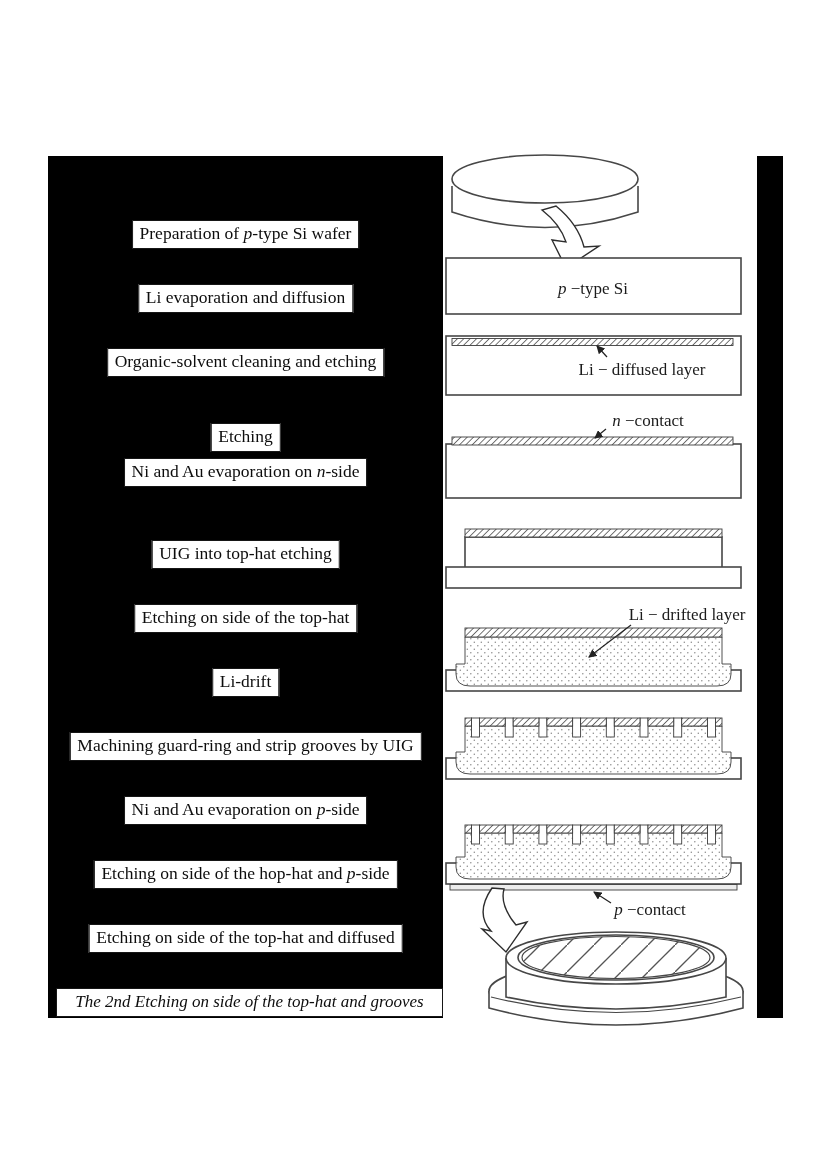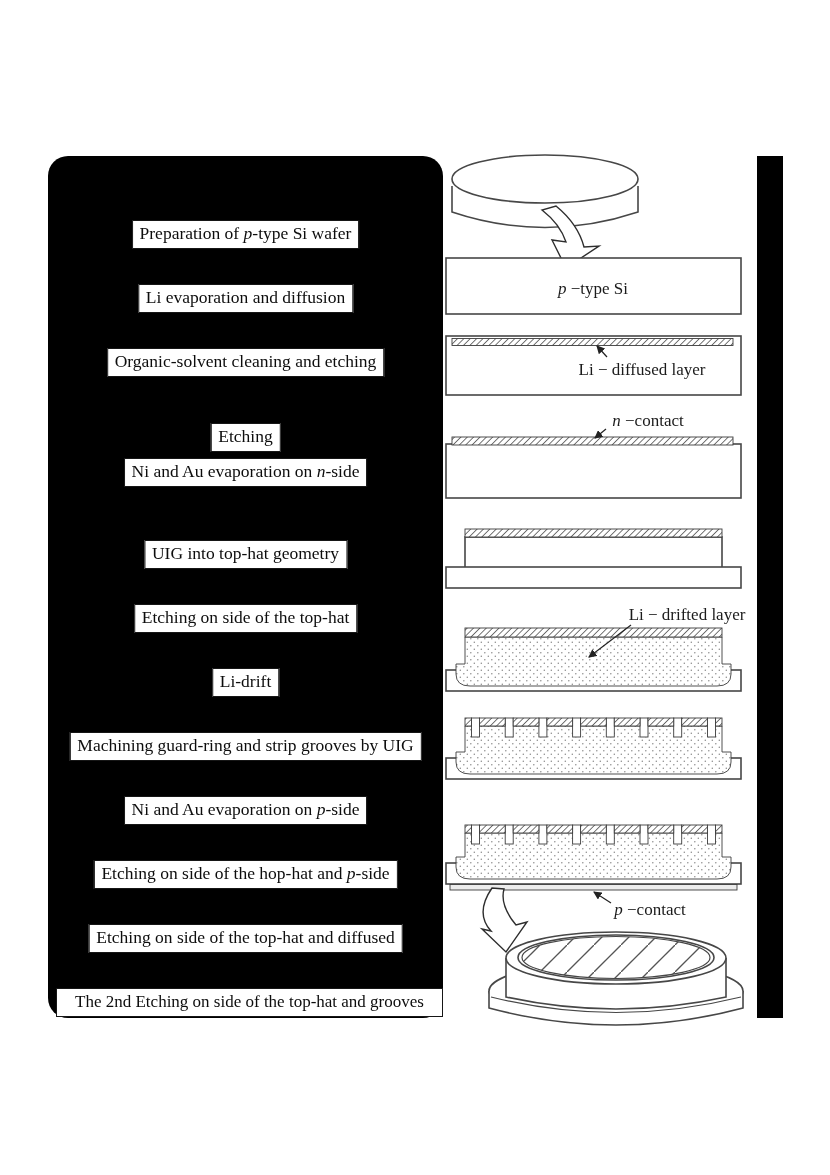--- a/index.html
+++ b/index.html
@@ -1,57 +1,57 @@
 <!DOCTYPE html>
 <html><head>
 <meta charset="utf-8">
 <style>
   html,body{margin:0;padding:0;background:#fff;}
   .page{position:relative;width:830px;height:1175px;background:#ffffff;
         font-family:"Liberation Serif",serif;overflow:hidden;}
-  .panel{position:absolute;left:48px;top:156px;width:395px;height:862px;background:#000;border-radius:20px;}
+  .panel{position:absolute;left:48px;top:156px;width:395px;height:862px;background:#000;}
   .rightbar{position:absolute;left:757px;top:156px;width:26px;height:862px;background:#000;}
   .step{position:absolute;left:50%;transform:translateX(-50%);
         background:#fff;border:1.5px solid #161616;box-sizing:border-box;
         height:29px;line-height:25px;padding:0 7px;font-size:17.5px;color:#0d0d0d;
         white-space:nowrap;text-align:center;}
   .step i{font-style:italic;}
   .step:nth-child(1){top:64px}
   .step:nth-child(2){top:128px}
   .step:nth-child(3){top:192px}
   .step:nth-child(4){top:267px}
   .step:nth-child(5){top:302px}
   .step:nth-child(6){top:384px}
   .step:nth-child(7){top:448px}
   .step:nth-child(8){top:512px}
   .step:nth-child(9){top:576px}
   .step:nth-child(10){top:640px}
   .step:nth-child(11){top:704px}
   .step:nth-child(12){top:768px}
   .step:nth-child(13){top:832px}
-  .step.wide{left:8px;right:0;transform:none;width:auto;font-size:17px;padding:0 4px;}
+  .step.wide{left:8px;right:0;transform:none;width:auto;font-size:17px;padding:0 4px;font-style:italic;}
   svg.art{position:absolute;left:0;top:0;}
   .outline{fill:#ffffff;stroke:#474747;stroke-width:1.6;}
   .thin{stroke:#3c3c3c;stroke-width:0.9;}
   .lbl{font-size:17px;fill:#1b1b1b;font-family:"Liberation Serif",serif;}
   .lblarrow{stroke:#222;stroke-width:1.2;fill:none;}
   .bigarrow{fill:#ffffff;stroke:#2e2e2e;stroke-width:1.4;}
 </style>
 </head>
 <body>
 
 <div class="page">
 
   <div class="panel" id="panel">
       <div class="step"><span>Preparation of </span><i>p</i><span>-type Si wafer</span></div>
       <div class="step"><span>Li evaporation and diffusion</span></div>
       <div class="step"><span>Organic-solvent cleaning and etching</span></div>
       <div class="step"><span>Etching</span></div>
       <div class="step"><span>Ni and Au evaporation on </span><i>n</i><span>-side</span></div>
-      <div class="step"><span>UIG into top-hat geometry</span></div>
+      <div class="step"><span>UIG into top-hat etching</span></div>
       <div class="step"><span>Etching on side of the top-hat</span></div>
       <div class="step"><span>Li-drift</span></div>
       <div class="step"><span>Machining guard-ring and strip grooves by UIG</span></div>
       <div class="step"><span>Ni and Au evaporation on </span><i>p</i><span>-side</span></div>
       <div class="step"><span>Etching on side of the hop-hat and </span><i>p</i><span>-side</span></div>
       <div class="step"><span>Etching on side of the top-hat and diffused</span></div>
       <div class="step wide"><span>The 2nd Etching on side of the top-hat and grooves</span></div>
     </div>
   <div class="rightbar"></div>
 

